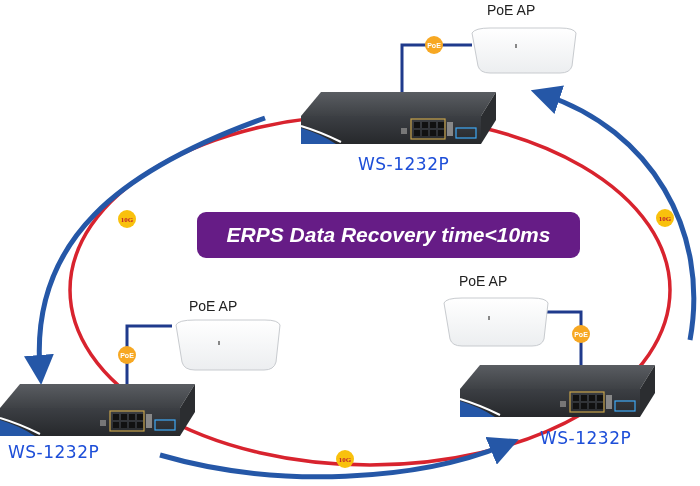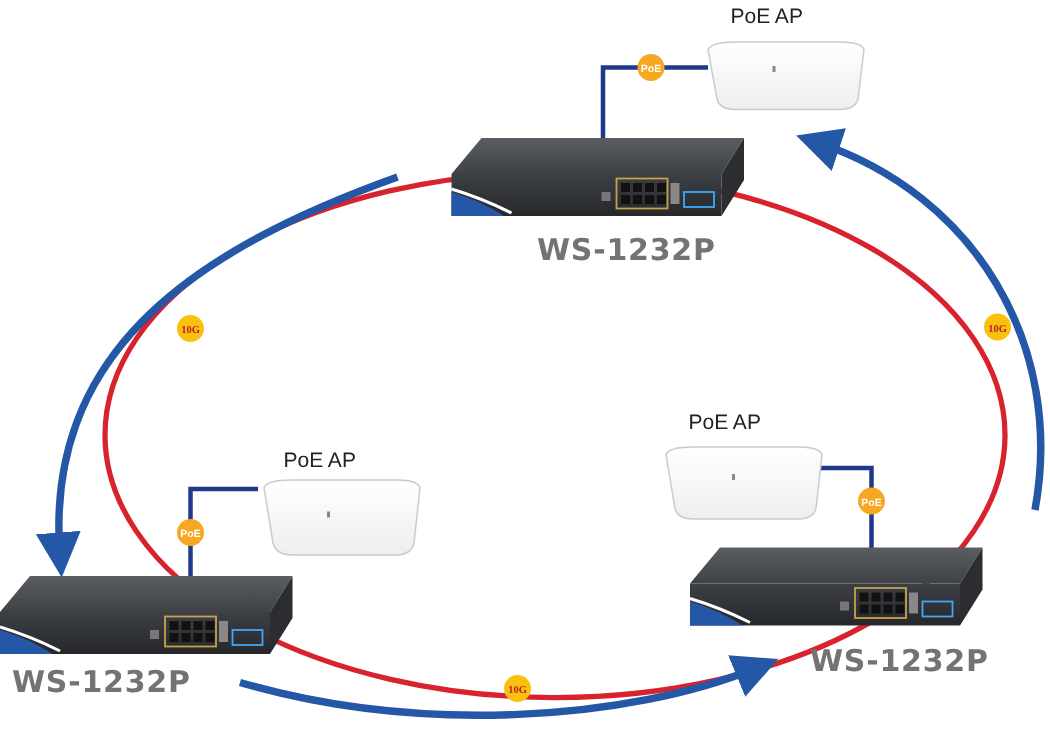--- a/index.html
+++ b/index.html
@@ -1,18 +1,18 @@
 <!DOCTYPE html>
 <html><head>
 <meta charset="utf-8">
 <style>
   html,body{margin:0;padding:0;background:#fff;}
   #stage{position:relative;width:700px;height:486px;overflow:hidden;background:#ffffff;font-family:"Liberation Sans",sans-serif;}
   svg#diagram{position:absolute;left:0;top:0;}
-  .sw-label{position:absolute;font-family:"DejaVu Sans",sans-serif;font-weight:bold;font-size:20px;color:#737373;letter-spacing:0.5px;}
+  .sw-label{position:absolute;font-family:"DejaVu Sans",sans-serif;font-weight:normal;font-size:17px;color:#1d4ed8;letter-spacing:0.5px;}
   .ap-label{position:absolute;font-family:"Liberation Sans",sans-serif;font-size:14px;color:#222;}
   .banner{position:absolute;left:197px;top:212px;width:383px;height:46px;background:#661c86;border-radius:9px;display:flex;align-items:center;justify-content:center;}
   .banner span{color:#fff;font-style:italic;font-weight:bold;font-size:21px;font-family:"Liberation Sans",sans-serif;}
 </style>
 </head>
 <body>
 
 <div id="stage">
   <svg id="diagram" width="700" height="486" viewBox="0 0 700 486">
     <defs>
@@ -142,20 +142,23 @@
     <g>
       <circle cx="665" cy="218" r="9" fill="#f9c10d"></circle>
       <text x="665" y="221" text-anchor="middle" font-size="7" font-weight="bold" fill="#c0202b" font-family="Liberation Serif, serif">10G</text>
     </g>
     <g>
       <circle cx="345" cy="459" r="9" fill="#f9c10d"></circle>
       <text x="345" y="462" text-anchor="middle" font-size="7" font-weight="bold" fill="#c0202b" font-family="Liberation Serif, serif">10G</text>
     </g>
   </svg>
 
+  <div class="banner">
+    <span>ERPS Data Recovery time&lt;10ms</span>
+  </div>
 
   <div class="ap-label" style="left:487px;top:2px;">PoE AP</div>
   <div class="ap-label" style="left:189px;top:298px;">PoE AP</div>
   <div class="ap-label" style="left:459px;top:273px;">PoE AP</div>
 
   <div class="sw-label" style="left:358px;top:154px;">WS-1232P</div>
   <div class="sw-label" style="left:8px;top:442px;">WS-1232P</div>
   <div class="sw-label" style="left:540px;top:428px;">WS-1232P</div>
 </div>
 

